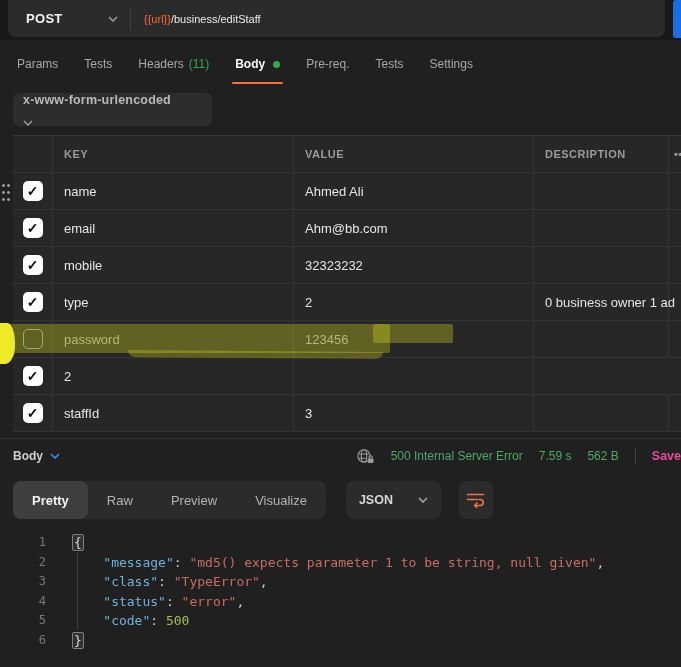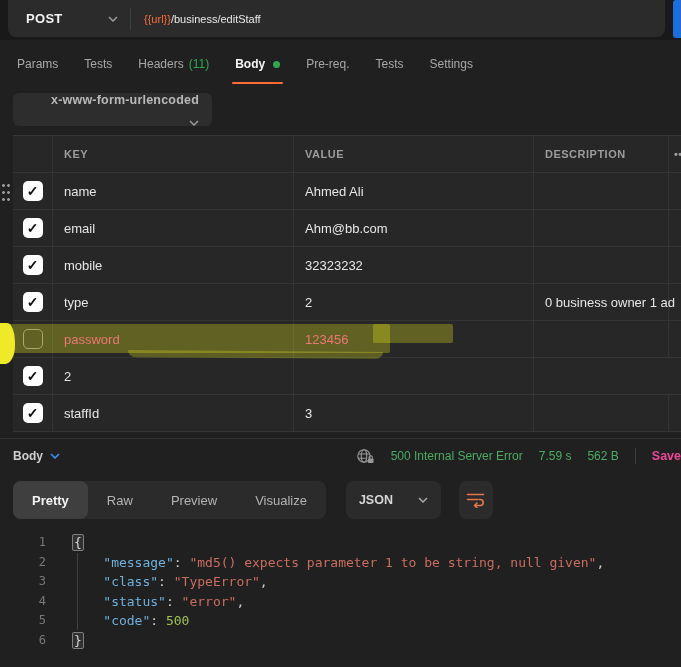--- a/index.html
+++ b/index.html
@@ -33,40 +33,40 @@
     font-size:12px; color:#a8a8a8; cursor:pointer; }
   .req-tab.active { color:#f7f7f7; font-weight:700; }
   .req-tab.active::after { content:""; position:absolute; left:10px; right:10px;
     bottom:4px; height:2px; background:#ff6c37; border-radius:1px; }
   .t-count { color:#2fa84f; margin-left:5px; }
   .t-dot { width:7px; height:7px; border-radius:50%; background:#2fa84f; margin-left:8px; }
 
   
   .body-type-bar { padding:5px 0 9px 13px; }
   .body-type-select { width:199px; height:33px; background:#2d2d2d; border-radius:6px;
-    display:flex; align-items:flex-end; justify-content:space-between; padding:0 13px 0 10px;
+    display:flex; align-items:flex-start; justify-content:space-between; padding:0 13px 0 10px;
     color:#b9b9b9; font-size:12.5px; font-weight:600; letter-spacing:.2px; cursor:pointer;flex-direction:column; }
 
   
   .params-table { margin-left:13px; width:668px; border-top:1px solid #363636; }
   .thead-row, .trow { display:grid; grid-template-columns:39px 241px 240px 135px 13px;
     height:37px; background:#272727; border-bottom:1px solid #343434; position:relative; }
   .tcell { display:flex; align-items:center; padding-left:11px; font-size:13px;
     color:#e6e6e6; min-width:0; }
   .c-key, .c-value, .c-desc, .c-more { border-left:1px solid #343434; }
   .c-check { justify-content:center; padding-left:0; }
   .thead-row .tcell { font-size:11px; font-weight:700; color:#9c9c9c; letter-spacing:.5px; }
   .c-desc { white-space:nowrap; overflow:visible; position:relative; z-index:2; }
   .c-more { color:#9c9c9c; font-size:9px; letter-spacing:1.5px; padding-left:5px;
     overflow:hidden; white-space:nowrap; }
   .checkbox { width:20px; height:20px; border-radius:5px; background:#ffffff;
     display:flex; align-items:center; justify-content:center; cursor:pointer;
     color:#111; font-weight:700; font-size:14px; line-height:1; }
   .checkbox.unchecked { background:transparent; border:1.5px solid #8f8f8f; }
-  .trow.disabled .c-key, .trow.disabled .c-value { color:#ec4899; }
+  .trow.disabled .c-key, .trow.disabled .c-value { color:#a3a3a3; }
   .drag-dots { position:absolute; left:-12px; top:9px; width:10px; height:20px;
     background-image:radial-gradient(circle, #9a9a9a 1.3px, transparent 1.5px);
     background-size:5px 7px; cursor:grab; }
   
   .hl-band  { position:absolute; left:-13px; top:3px; width:390px; height:29px;
     background:rgba(233,233,30,.30); pointer-events:none; z-index:3; border-radius:2px; }
   .hl-band2 { position:absolute; left:360px; top:3px; width:80px; height:19px;
     background:rgba(233,233,30,.30); pointer-events:none; z-index:3; border-radius:2px; }
   .hl-lip   { position:absolute; left:115px; top:30px; width:255px; height:7px;
     background:rgba(233,233,30,.28); border-radius:0 0 14px 14px;

